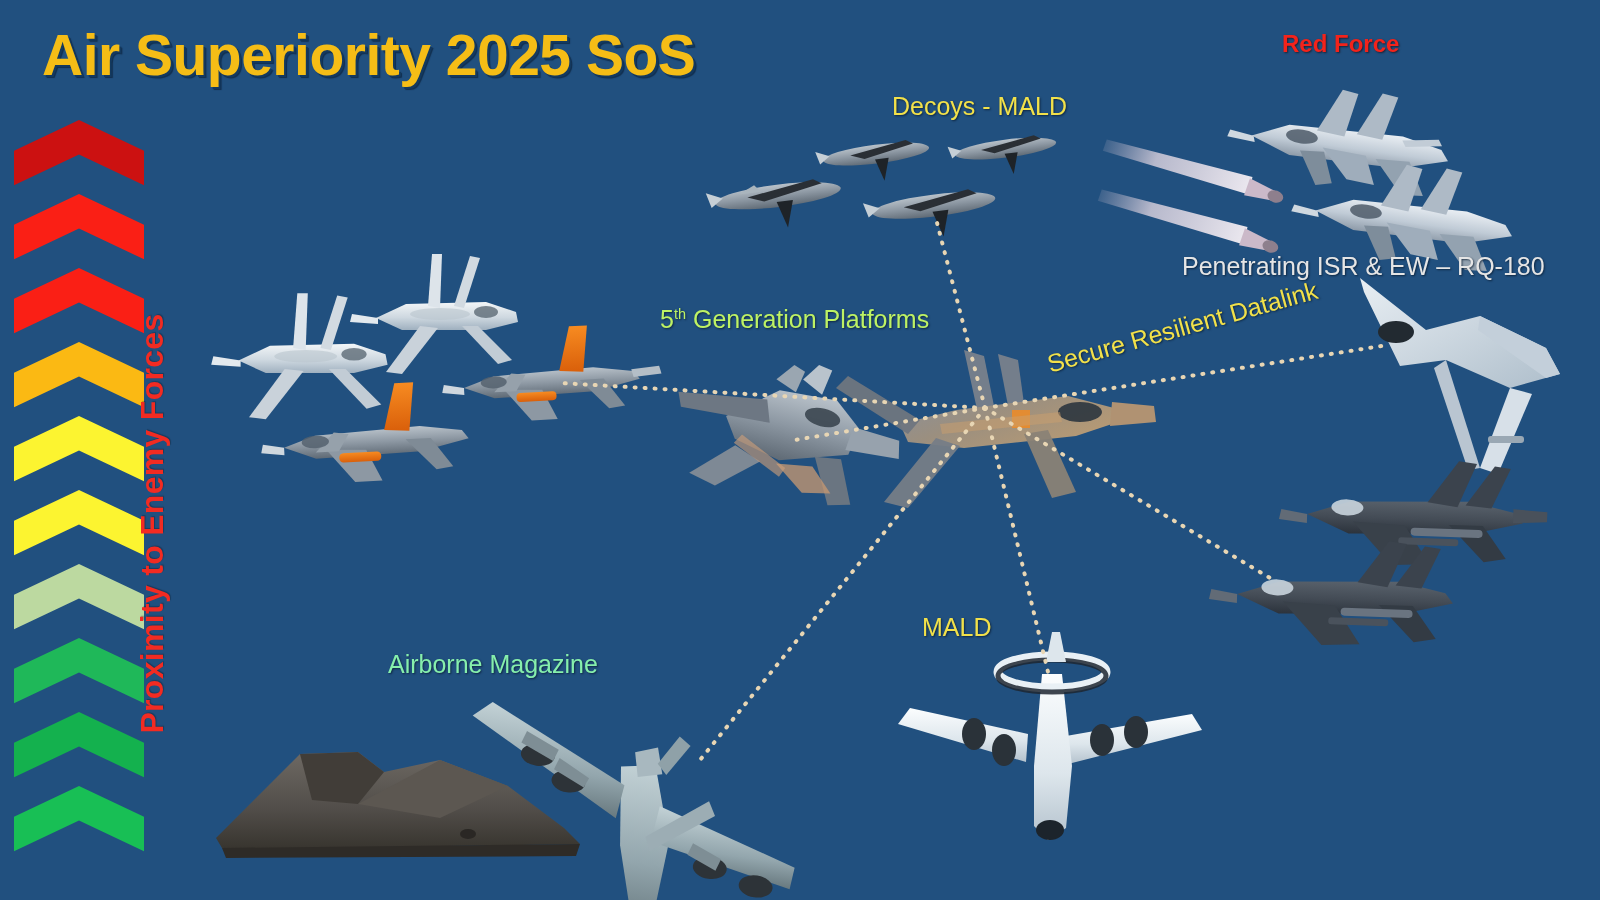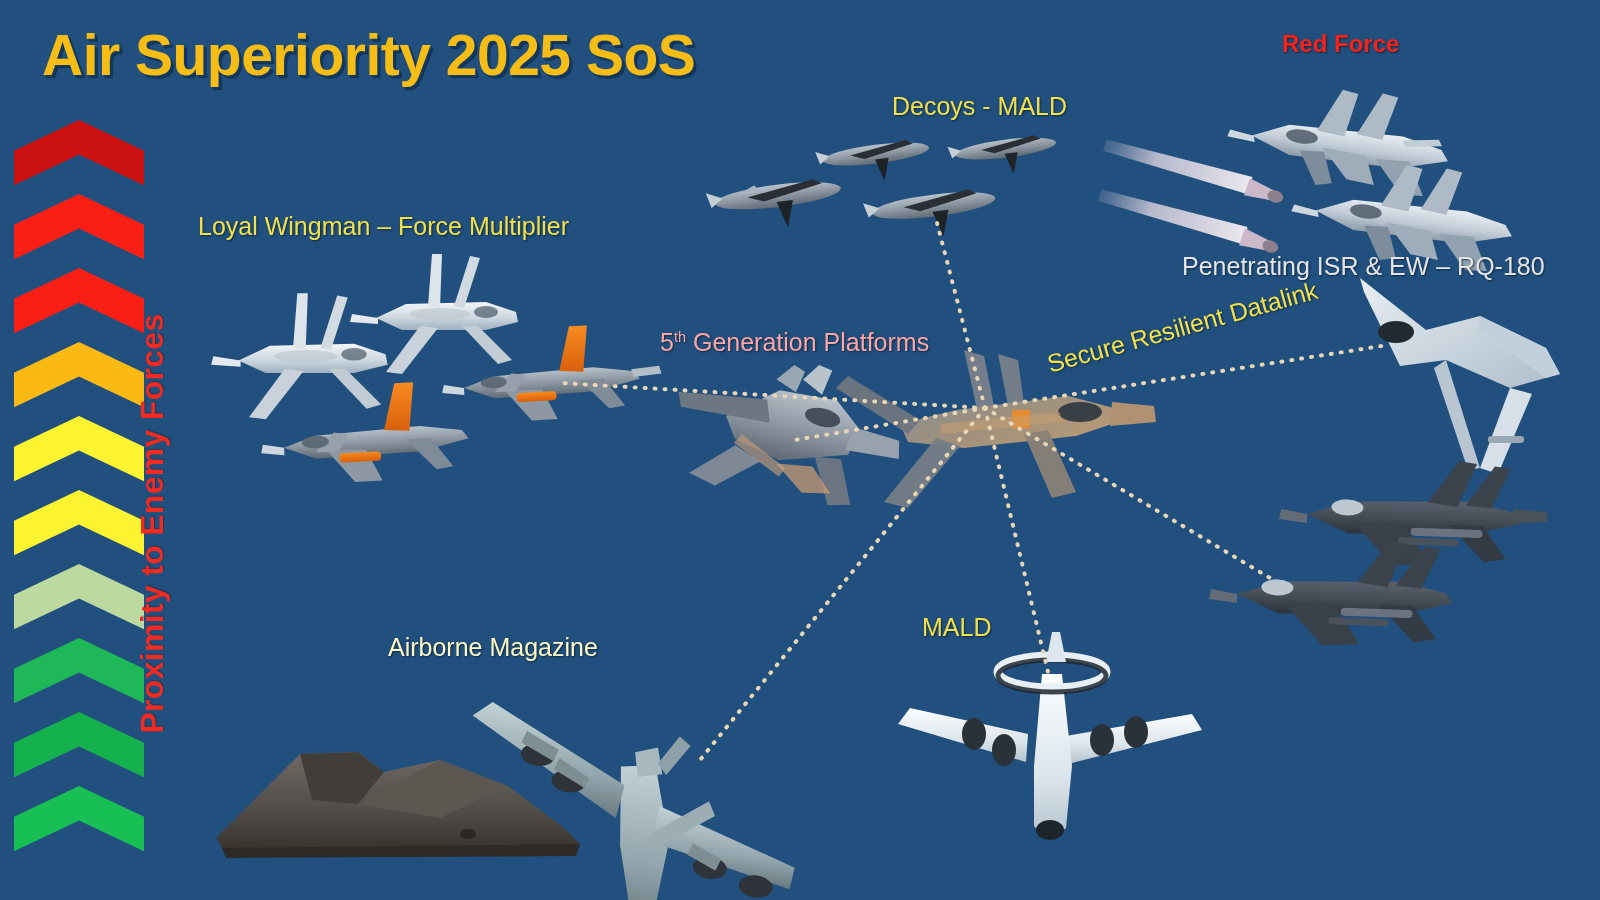--- a/index.html
+++ b/index.html
@@ -362,32 +362,31 @@
       <line x1="985" y1="408" x2="560" y2="383"></line>
       <line x1="985" y1="408" x2="935" y2="215"></line>
       <line x1="985" y1="408" x2="1388" y2="345"></line>
       <line x1="985" y1="408" x2="1270" y2="578"></line>
       <line x1="985" y1="408" x2="700" y2="760"></line>
       <line x1="985" y1="408" x2="1048" y2="672"></line>
       <line x1="985" y1="408" x2="795" y2="440"></line>
     </g>
   </svg>
 
-  <div class="abs lbl" style="left: 198px; top: 212px; color: rgb(242, 225, 74);">Loyal Wingman – Force Multiplier</div>
 
   <div class="abs lbl" style="left: 884px; top: 92px; color: rgb(242, 225, 74); margin-left: 8px;">Decoys - MALD</div>
 
   <div class="abs lbl red" style="left: 1282px; top: 30px; color: rgb(243, 35, 27);">Red Force</div>
 
   <div class="abs lbl" style="left: 1182px; top: 252px; color: #e5e5e5;">Penetrating ISR &amp; EW – RQ-180</div>
 
-  <div class="abs lbl" style="left: 660px; top: 305px; color: #fca5a5; margin-top: 23px;">
+  <div class="abs lbl" style="left: 660px; top: 305px; color: #bef264;">
     <span>5</span><sup>th</sup><span> Generation Platforms</span>
   </div>
 
 
   <div class="abs lbl" id="lbl-datalink" style="left: 1048px; top: 350px; color: rgb(242, 225, 74);">Secure Resilient Datalink</div>
 
-  <div class="abs lbl" style="left: 388px; top: 633px; color: #fef9c3;">Airborne Magazine</div>
+  <div class="abs lbl" style="left: 388px; top: 650px; color: #86efac;">Airborne Magazine</div>
 
   <div class="abs lbl" style="left: 922px; top: 613px; color: rgb(242, 225, 74);">MALD</div>
 
 </div>
 
 </body></html>

